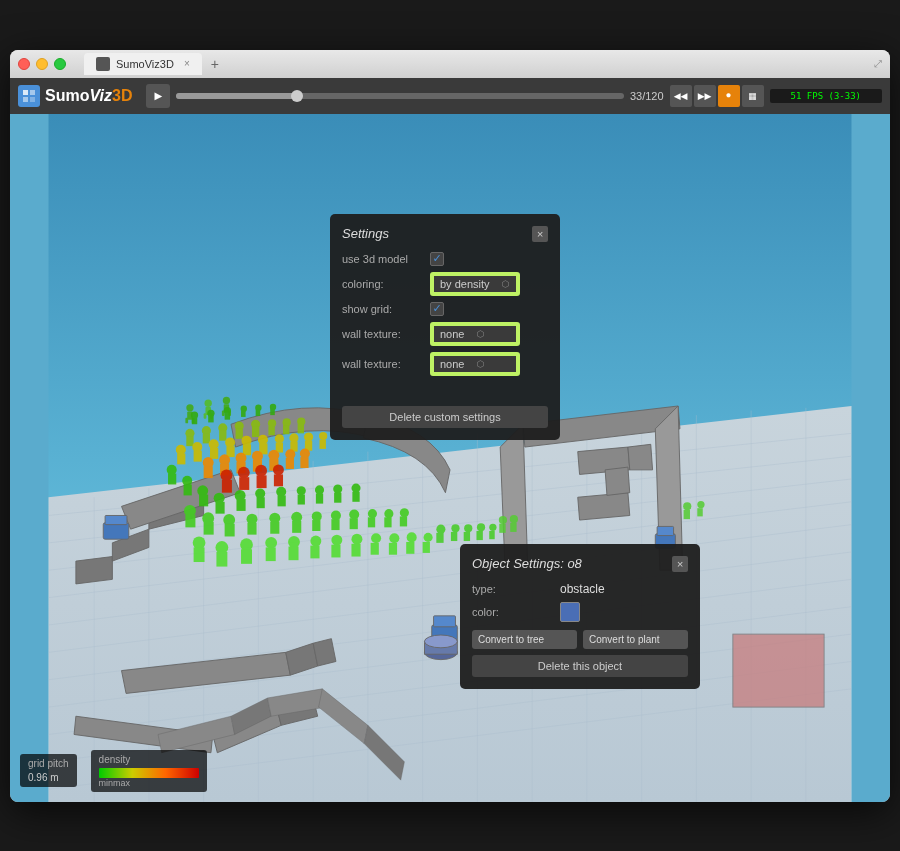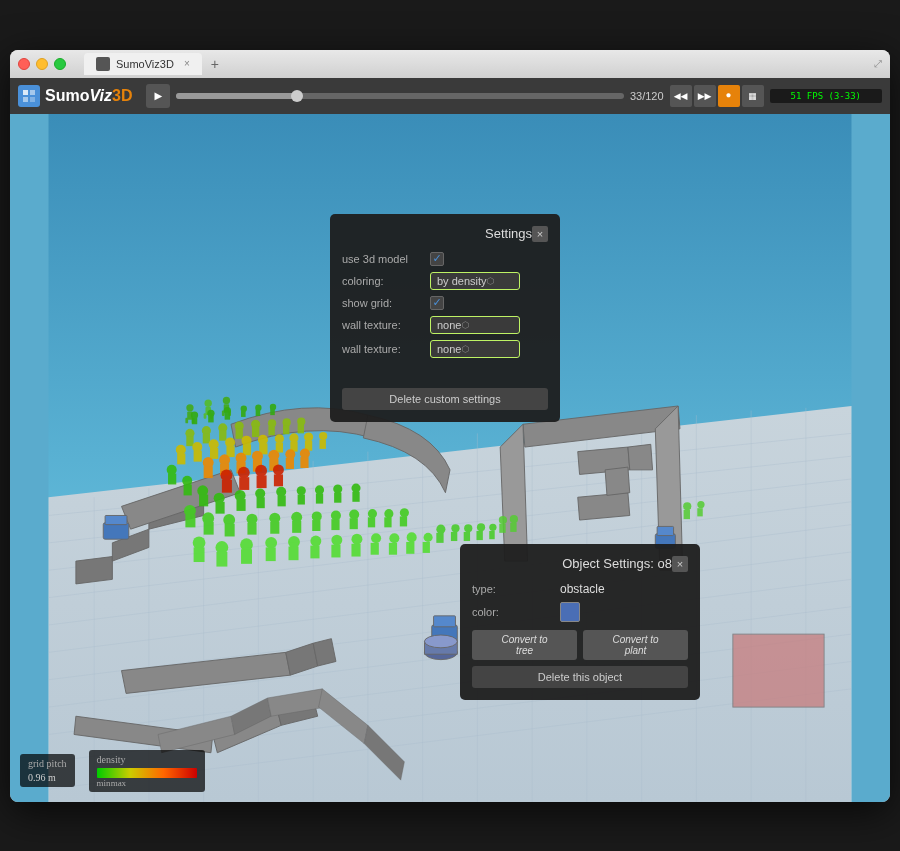--- a/index.html
+++ b/index.html
@@ -209,22 +209,23 @@
       background: rgba(30,30,30,0.95);
       border-radius: 5px;
       padding: 12px;
       color: #ccc;
       font-size: 12px;
       z-index: 10;
     }
     .panel-header {
       display: flex;
       align-items: center;
-      justify-content: flex-end;
+      justify-content: space-between;
       margin-bottom: 10px;
+      font-style: italic;
     }
     .panel-title {
       color: #ddd;
       font-size: 13px;
       font-weight: 500;
     }
     .panel-close {
       width: 16px; height: 16px;
       background: #555;
       border-radius: 2px;
@@ -254,29 +255,29 @@
       border-radius: 2px;
       display: flex;
       align-items: center;
       justify-content: center;
       color: #4a90d9;
       font-size: 11px;
       cursor: pointer;
     }
     .form-select {
       background: #3a3a3a;
-      border: 1px solid #bef264;
+      border: 4px solid #bef264;
       border-radius: 3px;
       color: #ccc;
       font-size: 11px;
       padding: 2px 6px;
       cursor: pointer;
       display: flex;
       align-items: center;
-      gap: 0;
+      gap: 12px;
       min-width: 90px;
     }
     .form-select .arrow { color: #888; font-size: 9px; }
     .delete-btn {
       width: 100%;
       margin-top: 24px;
       padding: 5px;
       background: #444;
       border: none;
       border-radius: 3px;
@@ -306,40 +307,38 @@
       border: 1px solid #888;
       cursor: pointer;
     }
     .obj-btn-row {
       display: flex;
       gap: 6px;
       margin-top: 8px;
     }
     .obj-btn {
       flex: 1;
-      padding: 4px 21px;
+      padding: 4px 6px;
       background: #555;
       border: none;
       border-radius: 3px;
       color: #ddd;
       font-size: 10px;
       cursor: pointer;
-      text-align: center;
-      font-style: italic;
+      text-align: left;
     }
 
     
     .legend-bar {
       position: absolute;
       bottom: 10px;
       left: 10px;
       display: flex;
       gap: 14px;
       align-items: center;
-      font-family: Liberation Serif, serif;
     }
     .legend-item {
       background: rgba(0,0,0,0.7);
       border-radius: 3px;
       padding: 4px 8px;
     }
     .legend-label {
       color: #aaa;
       font-size: 10px;
       margin-bottom: 3px;

